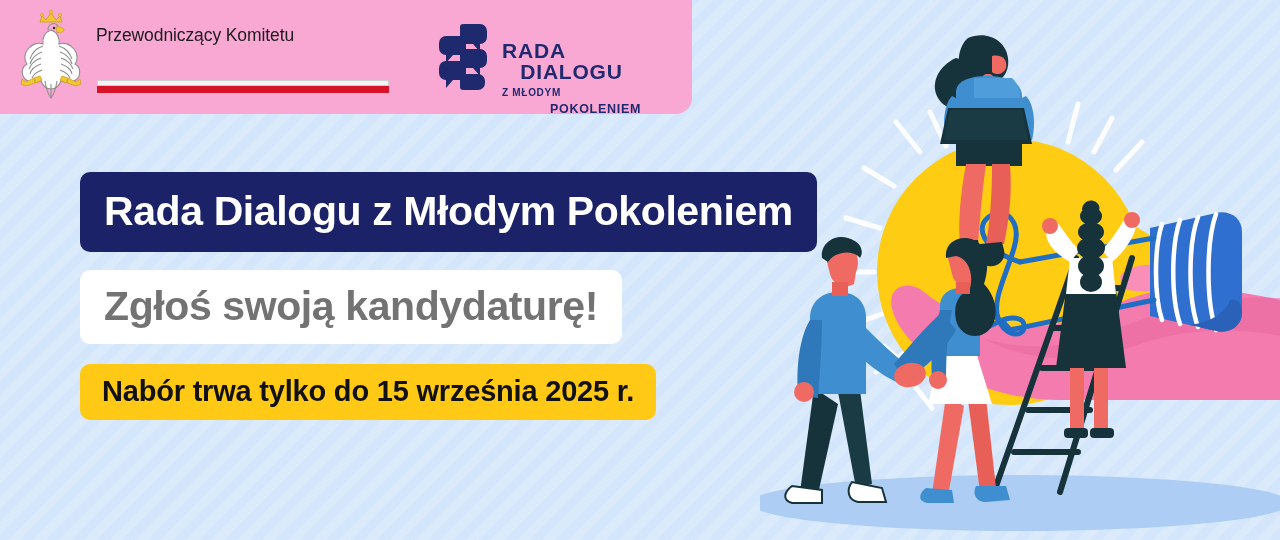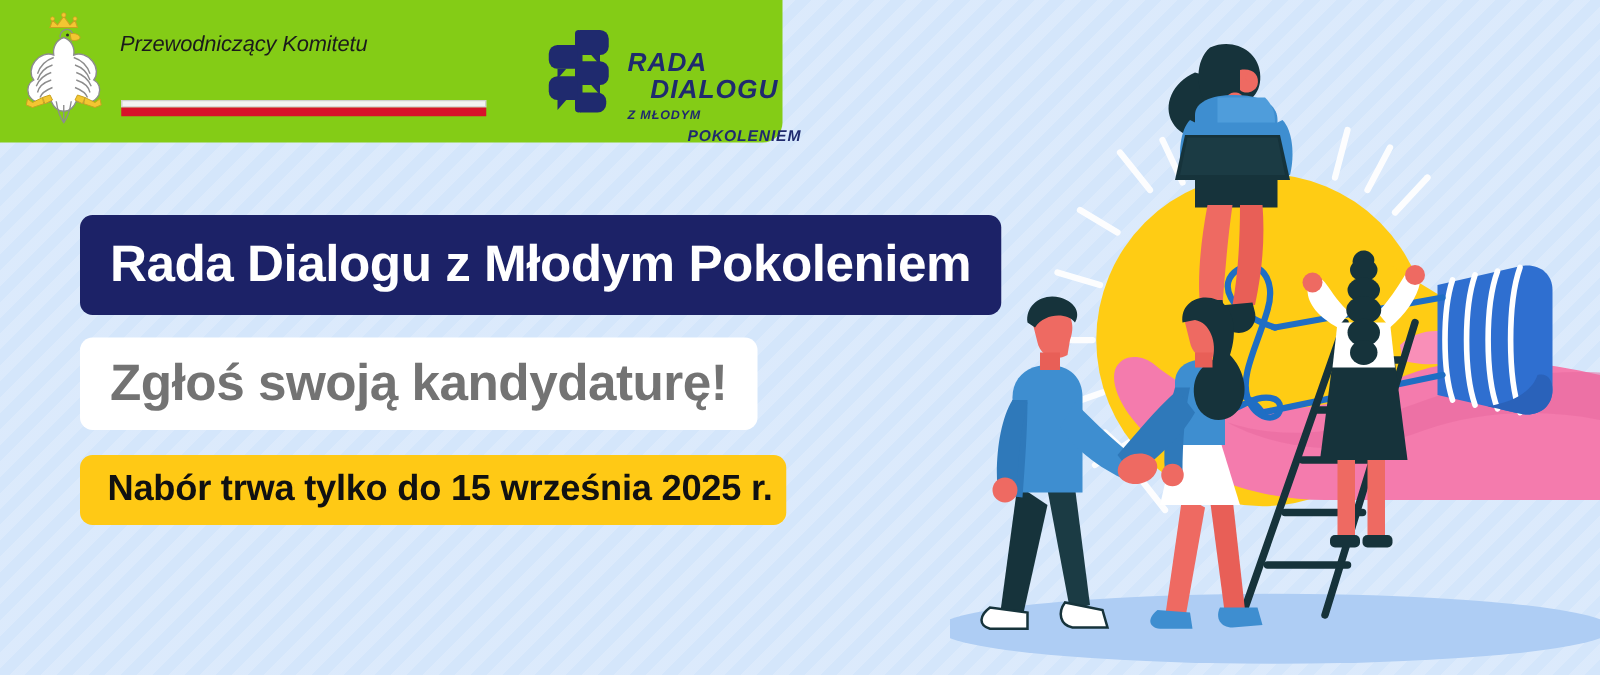--- a/index.html
+++ b/index.html
@@ -26,27 +26,26 @@
       rgba(255,255,255,0.32) 9px,
       rgba(255,255,255,0.32) 18px
     );
     opacity: .55;
   }
 
   
   .header-plate {
     position: absolute;
     left: 0; top: 0;
-    width: 626px; height: 114px;
-    background: #84cc16;
+    width: 692px; height: 114px;
+    background: #f9a8d4;
     border-bottom-right-radius: 16px;
     z-index: 6;
     display: flex;
     align-items: center;
-    font-style: italic;
   }
   .eagle-wrap {
     position: absolute;
     left: 12px; top: 8px;
     width: 78px; height: 96px;
   }
   .ministry-text {
     position: absolute;
     left: 96px; top: 24px;
     width: 305px;
@@ -86,20 +85,21 @@
   .rdmp-l3 { font-size: 10px; font-weight: bold; color: #1f2a6e; letter-spacing: 0.7px; line-height: 16px; margin-top: 2px; }
   .rdmp-l4 { font-size: 12.5px; font-weight: bold; color: #1f2a6e; letter-spacing: 0.7px; line-height: 16px; padding-left: 48px; }
 
   
   .copy-stack { position: absolute; left: 64px; top: 172px; z-index: 5; }
 
   .pill {
     display: inline-block;
     border-radius: 10px;
     white-space: nowrap;
+    margin-left: 16px;
   }
   .pill-navy {
     background: #1c2267;
     color: #ffffff;
     padding: 16px 24px 18px 24px;
     font-size: 41px;
     font-weight: bold;
     letter-spacing: -0.4px;
     line-height: 46px;
   }
@@ -109,21 +109,21 @@
     padding: 13px 24px 15px 24px;
     font-size: 41px;
     font-weight: bold;
     letter-spacing: -0.4px;
     line-height: 46px;
     margin-top: 18px;
   }
   .pill-yellow {
     background: #ffc915;
     color: #111111;
-    padding: 10px 11px 12px 22px;
+    padding: 10px 22px 12px 22px;
     font-size: 29px;
     font-weight: bold;
     letter-spacing: -0.2px;
     line-height: 34px;
     margin-top: 20px;
   }
 
   
   .illustration {
     position: absolute;

